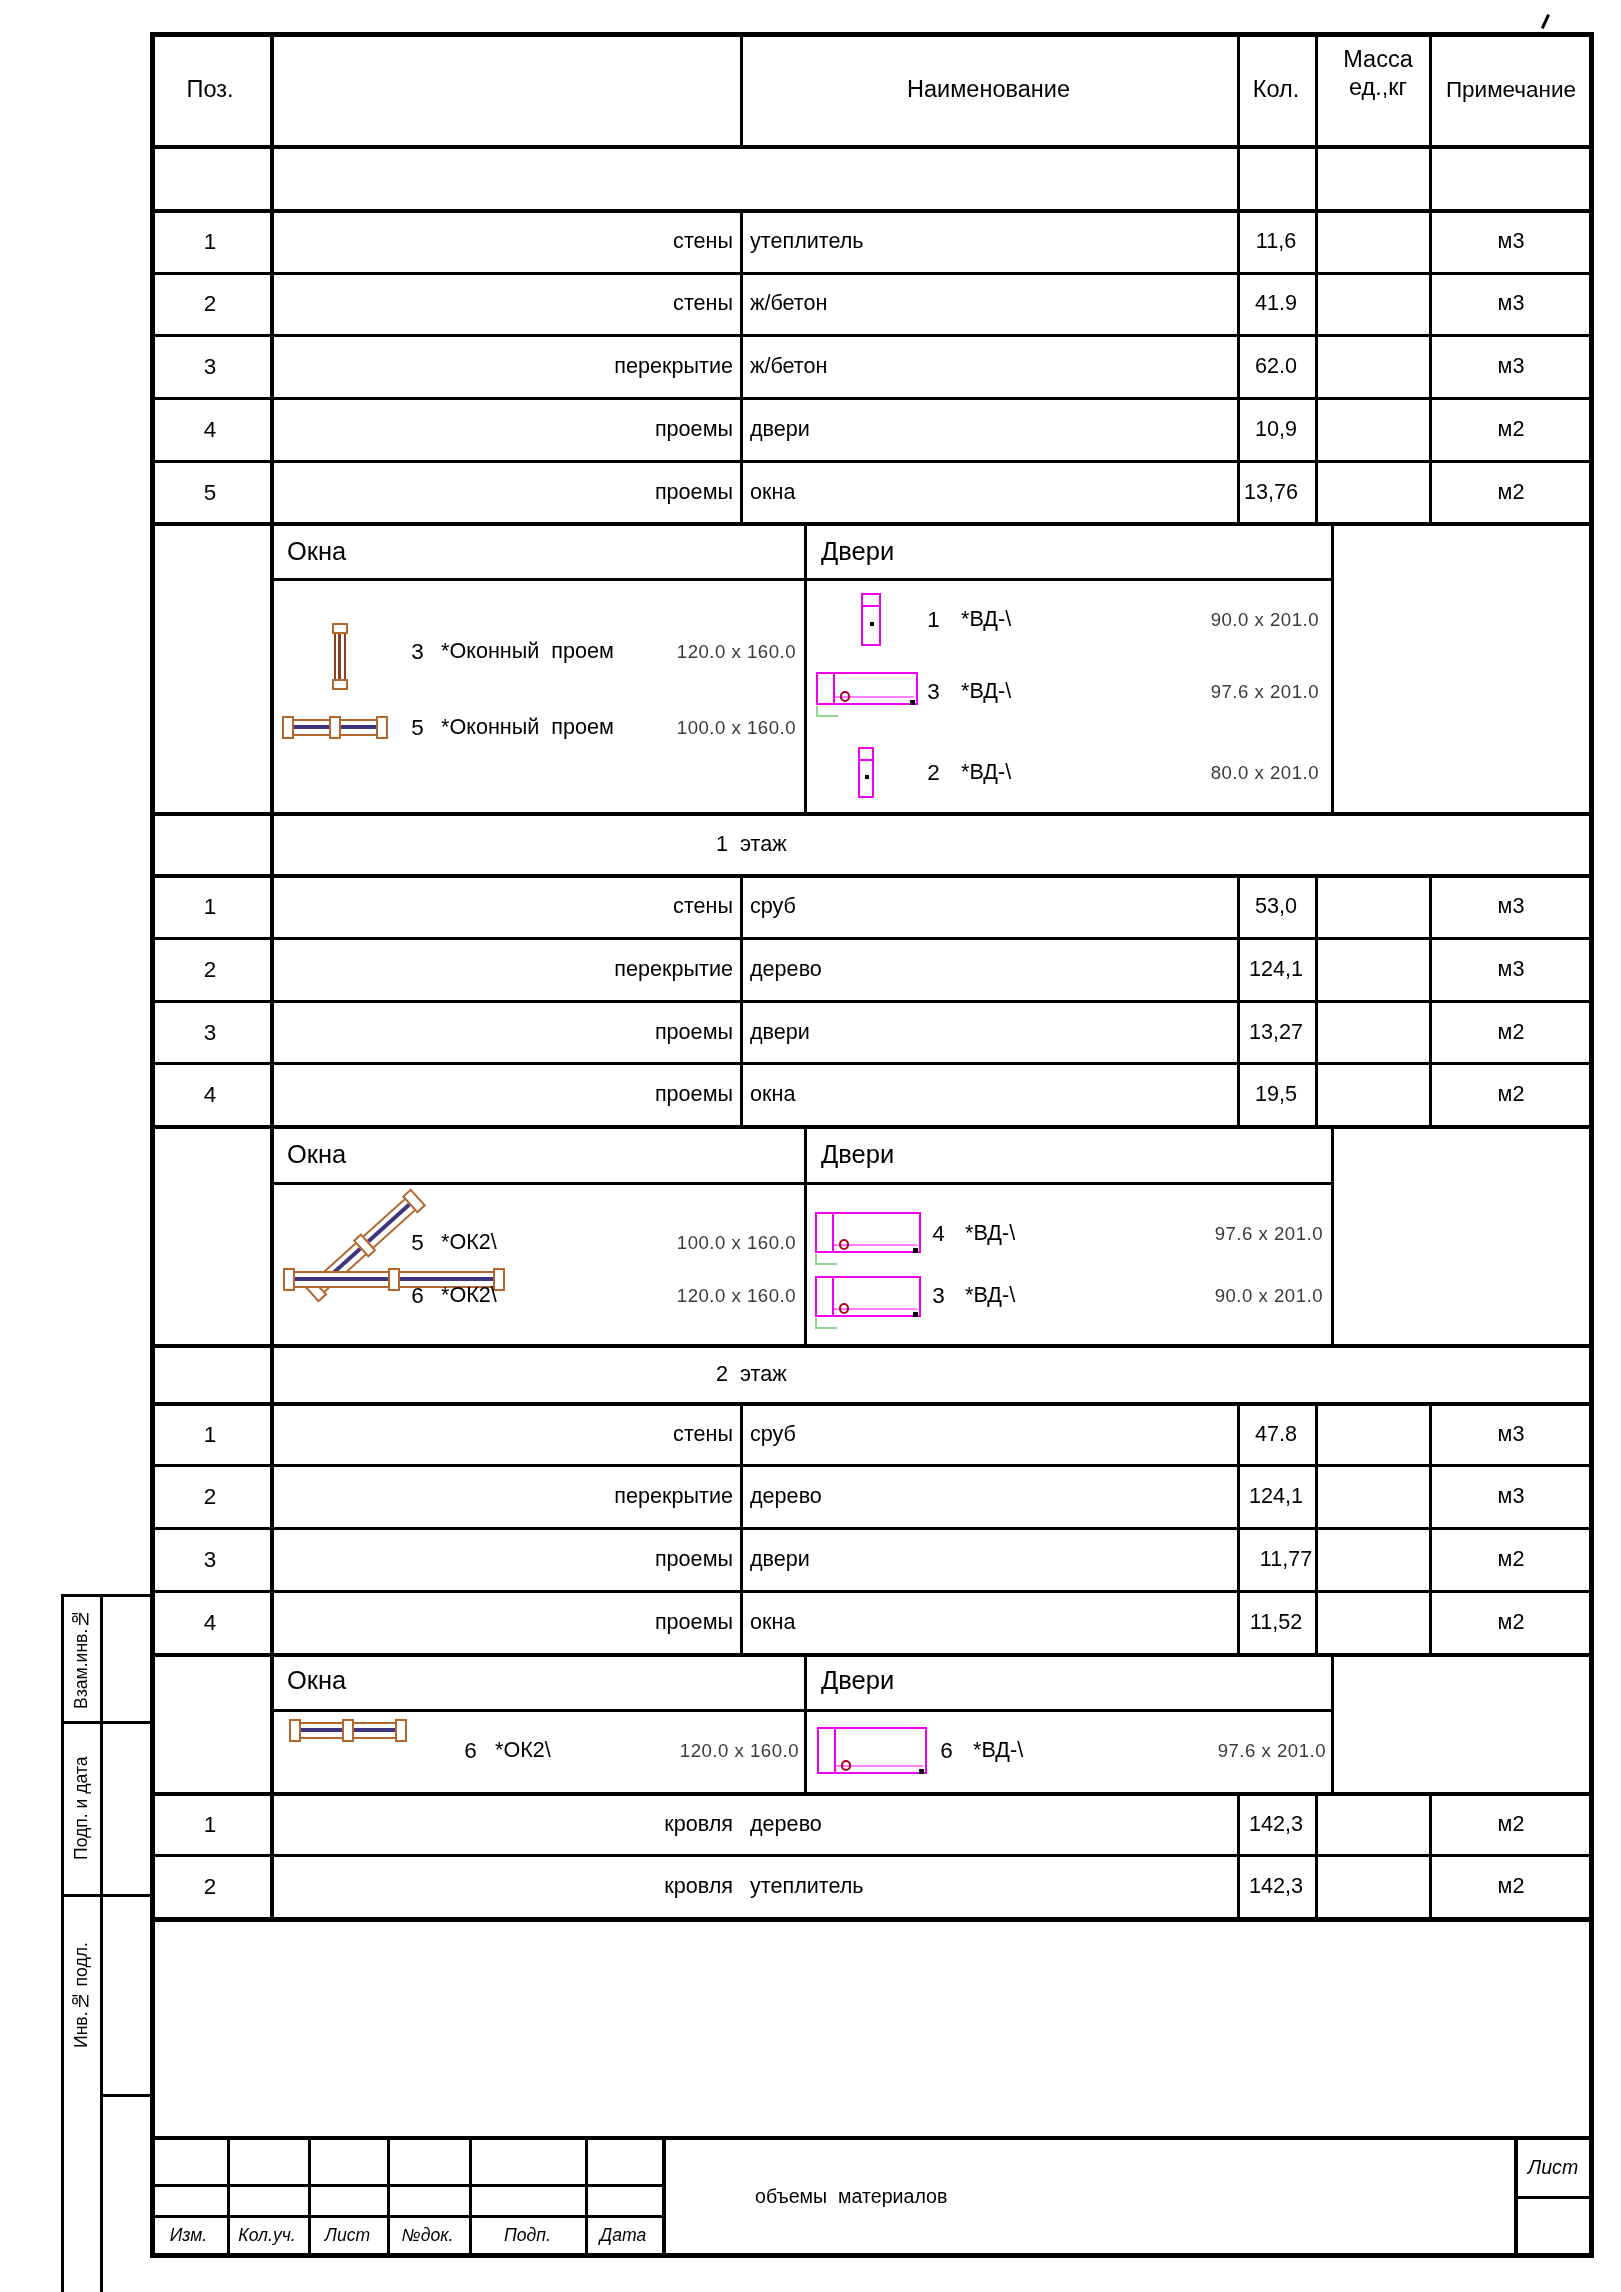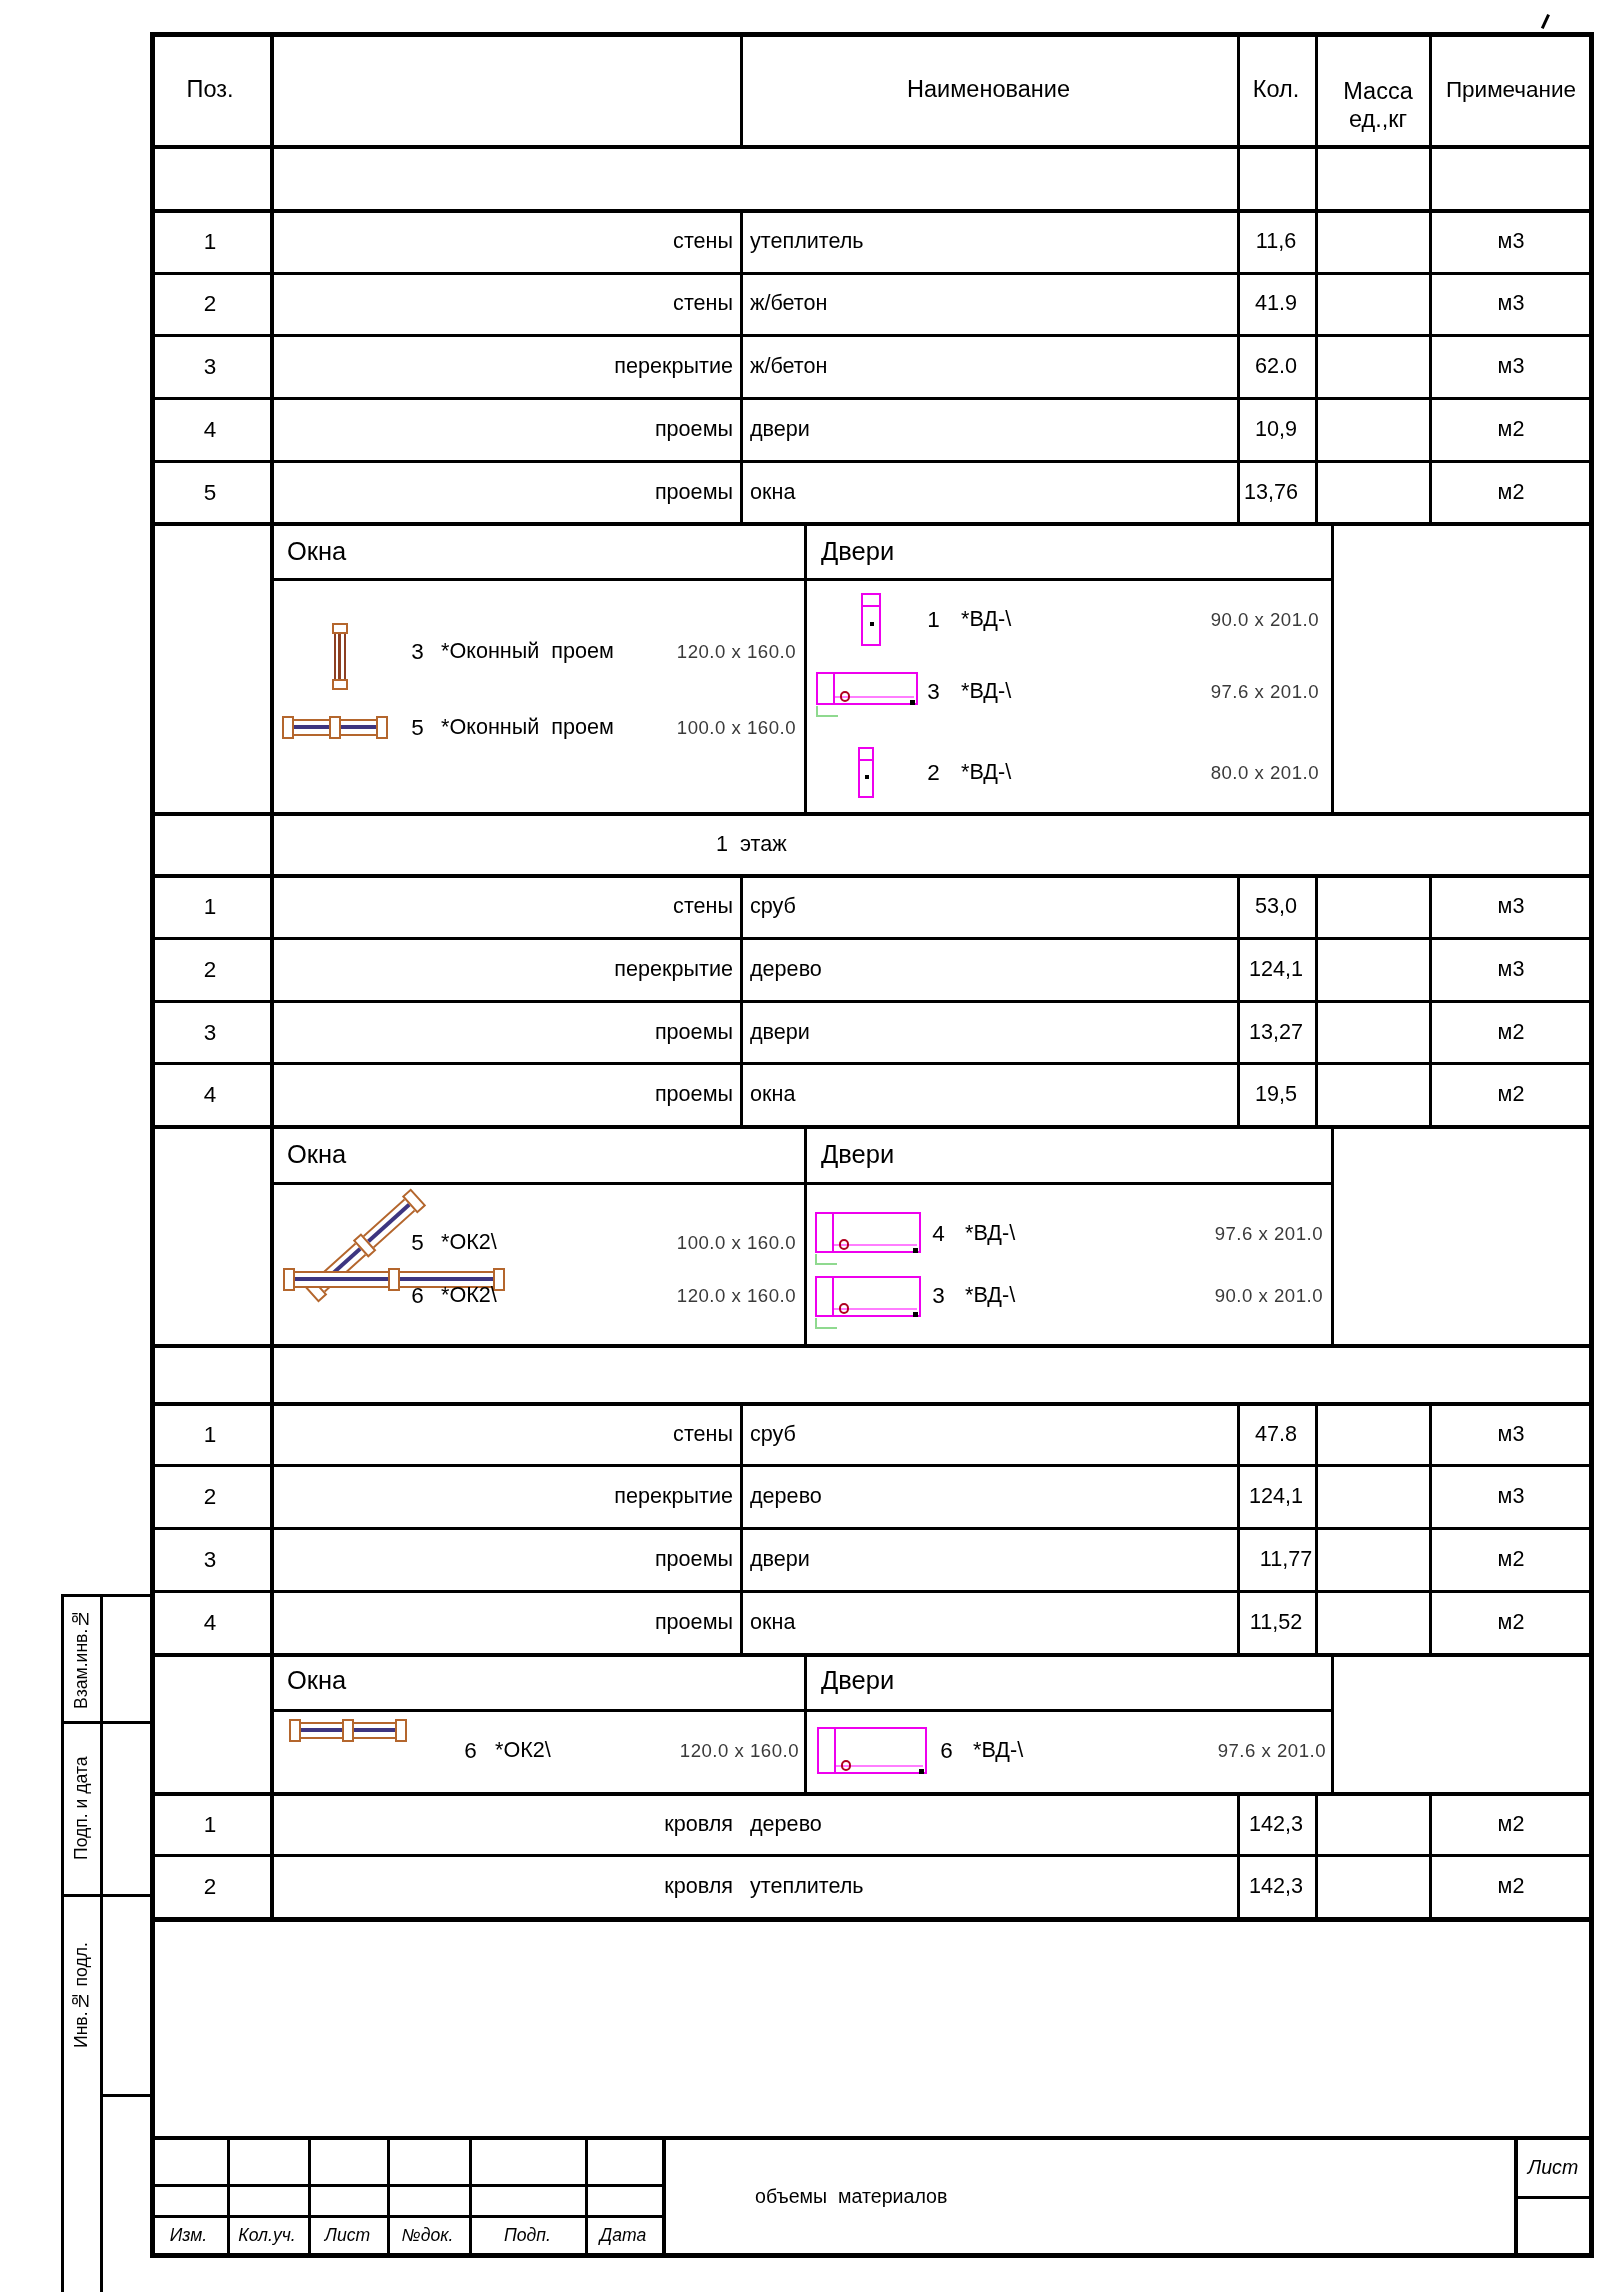--- a/index.html
+++ b/index.html
@@ -93,21 +93,21 @@
   <div class="ln" style="left:1315px;top:1402px;width:2.9px;height:251px"></div>
   <div class="ln" style="left:1315px;top:1792px;width:2.9px;height:125px"></div>
   <div class="ln" style="left:1429px;top:32px;width:2.9px;height:490px"></div>
   <div class="ln" style="left:1429px;top:874px;width:2.9px;height:251px"></div>
   <div class="ln" style="left:1429px;top:1402px;width:2.9px;height:251px"></div>
   <div class="ln" style="left:1429px;top:1792px;width:2.9px;height:125px"></div>
 
   <div class="t c hdr" style="left:150px;top:34px;width:120px;height:111px">Поз.</div>
   <div class="t c hdr" style="left:740px;top:34px;width:497px;height:111px">Наименование</div>
   <div class="t c hdr" style="left:1237px;top:34px;width:78px;height:111px">Кол.</div>
-  <div class="t c hdr col2" style="left:1315px;top:50px;width:126px;height:111px">
+  <div class="t c hdr col2" style="left:1315px;top:18px;width:126px;height:111px">
     <span>Масса</span>
     <span>ед.,кг</span>
   </div>
   <div class="t c" style="left:1429px;top:34px;width:164px;height:111px;font-size:22.5px">Примечание</div>
 
 
   <div class="t c num" style="left:150px;top:211px;width:120px;height:61px">1</div>
   <div class="t r" style="left:270px;top:211px;width:463px;height:61px">стены</div>
   <div class="t" style="left:750px;top:211px;width:441px;height:61px">утеплитель</div>
   <div class="t c" style="left:1237px;top:211px;width:78px;height:61px">11,6</div>
@@ -256,20 +256,21 @@
     <i class="leaf"></i>
       <i class="rail"></i>
     <i class="ring"></i>
       <i class="dot"></i>
     <i class="tick"></i>
   </div>
   <div class="t num" style="left:921px;top:1266px;width:35px;height:59px;justify-content:center">3</div>
   <div class="t" style="left:965px;top:1266px;width:137px;height:59px">*ВД-\</div>
   <div class="t r dims" style="left:1161px;top:1266px;width:162px;height:59px">90.0 x 201.0</div>
 
+  <div class="t" style="left:716px;top:1346px;width:519px;height:56px">2  этаж</div>
 
   <div class="t c num" style="left:150px;top:1404px;width:120px;height:61px">1</div>
   <div class="t r" style="left:270px;top:1404px;width:463px;height:61px">стены</div>
   <div class="t" style="left:750px;top:1404px;width:441px;height:61px">сруб</div>
   <div class="t c" style="left:1237px;top:1404px;width:78px;height:61px">47.8</div>
   <div class="t c" style="left:1429px;top:1404px;width:164px;height:61px">м3</div>
 
   <div class="t c num" style="left:150px;top:1466px;width:120px;height:61px">2</div>
   <div class="t r" style="left:270px;top:1466px;width:463px;height:61px">перекрытие</div>
   <div class="t" style="left:750px;top:1466px;width:441px;height:61px">дерево</div>

